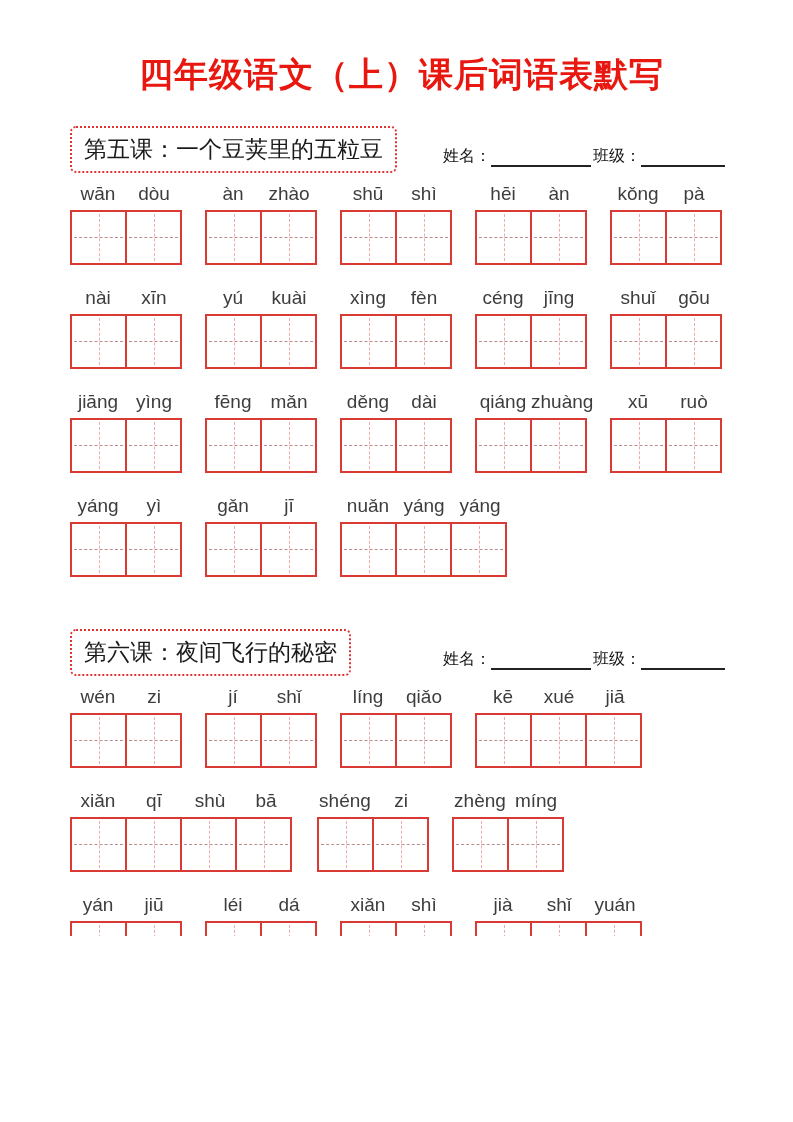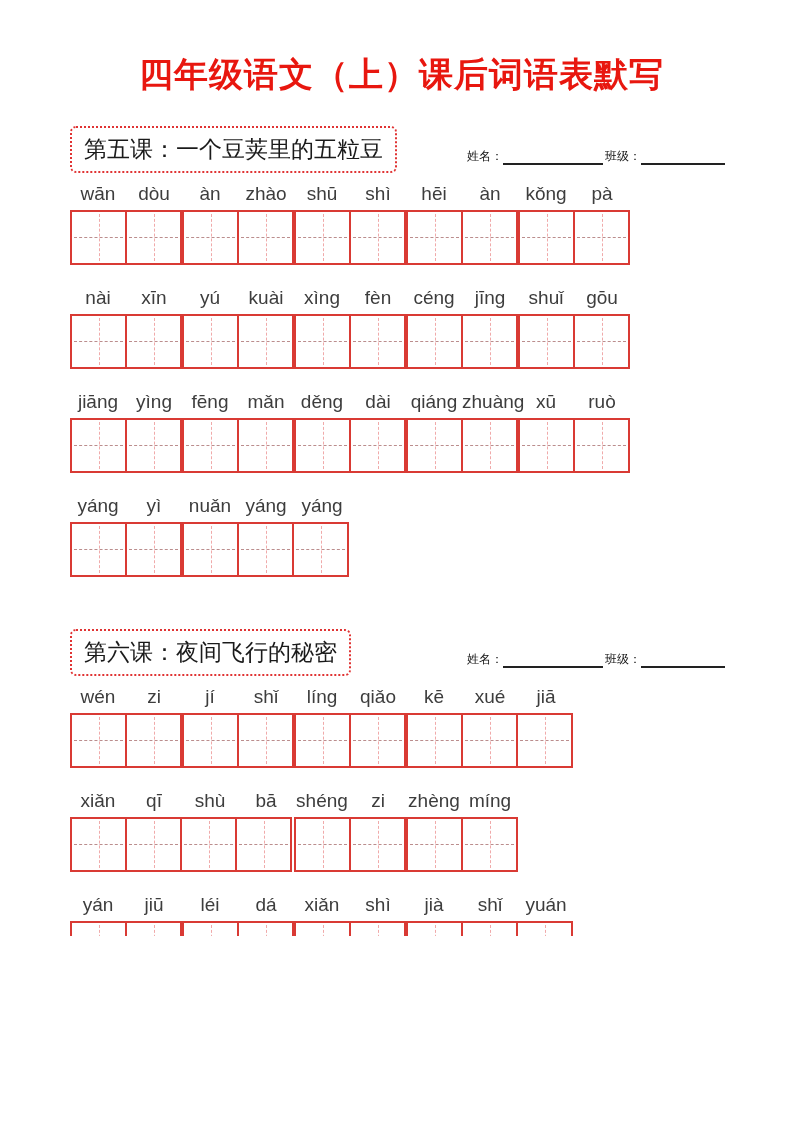--- a/index.html
+++ b/index.html
@@ -29,30 +29,30 @@
   .hbox{
     border:2px dotted #e03333;border-radius:6px;
     padding:7px 12px;display:inline-block;
     font-family:"DejaVu Serif","Liberation Serif",serif;
     font-size:23px;color:var(--ink);line-height:1.25;
   }
   .hbox.narrow{max-width:282px;}
   .nameline{
     margin-left:auto;margin-right:8px;
     font-family:"DejaVu Serif","Liberation Serif",serif;
-    font-size:12px;color:#111;white-space:nowrap;
+    font-size:16px;color:#111;white-space:nowrap;
     padding-top:14px;
   }
   .blank{
     display:inline-block;height:16px;vertical-align:bottom;
     border-bottom:2px solid #222;
   }
   .blank.b1{width:100px;margin-right:2px;}
   .blank.b2{width:84px;}
-  .row{display:flex;margin-bottom:22px;align-items:flex-end;}
+  .row{display:flex;gap:23px;margin-bottom:22px;align-items:flex-end;}
   .group{display:flex;flex-direction:column;}
   .pys{display:flex;margin-bottom:5px;}
   .py{
     width:56px;text-align:center;white-space:nowrap;overflow:visible;
     font-size:19px;color:var(--pinyin);line-height:22px;
     font-family:"Liberation Sans","DejaVu Sans",sans-serif;
   }
   .cells{display:flex;}
   .cell{
     width:57px;height:55px;border:2px solid var(--box-red);
@@ -241,20 +241,30 @@
               <span class="py">yáng</span>
               <span class="py">yì</span>
             </div>
             <div class="cells">
               <div class="cell"></div>
               <div class="cell"></div>
             </div>
           </div>
           <div class="group">
             <div class="pys">
+              <span class="py">gǎn</span>
+              <span class="py">jī</span>
+            </div>
+            <div class="cells">
+              <div class="cell"></div>
+              <div class="cell"></div>
+            </div>
+          </div>
+          <div class="group">
+            <div class="pys">
               <span class="py">nuǎn</span>
               <span class="py">yáng</span>
               <span class="py">yáng</span>
             </div>
             <div class="cells">
               <div class="cell"></div>
               <div class="cell"></div>
               <div class="cell"></div>
             </div>
           </div>

